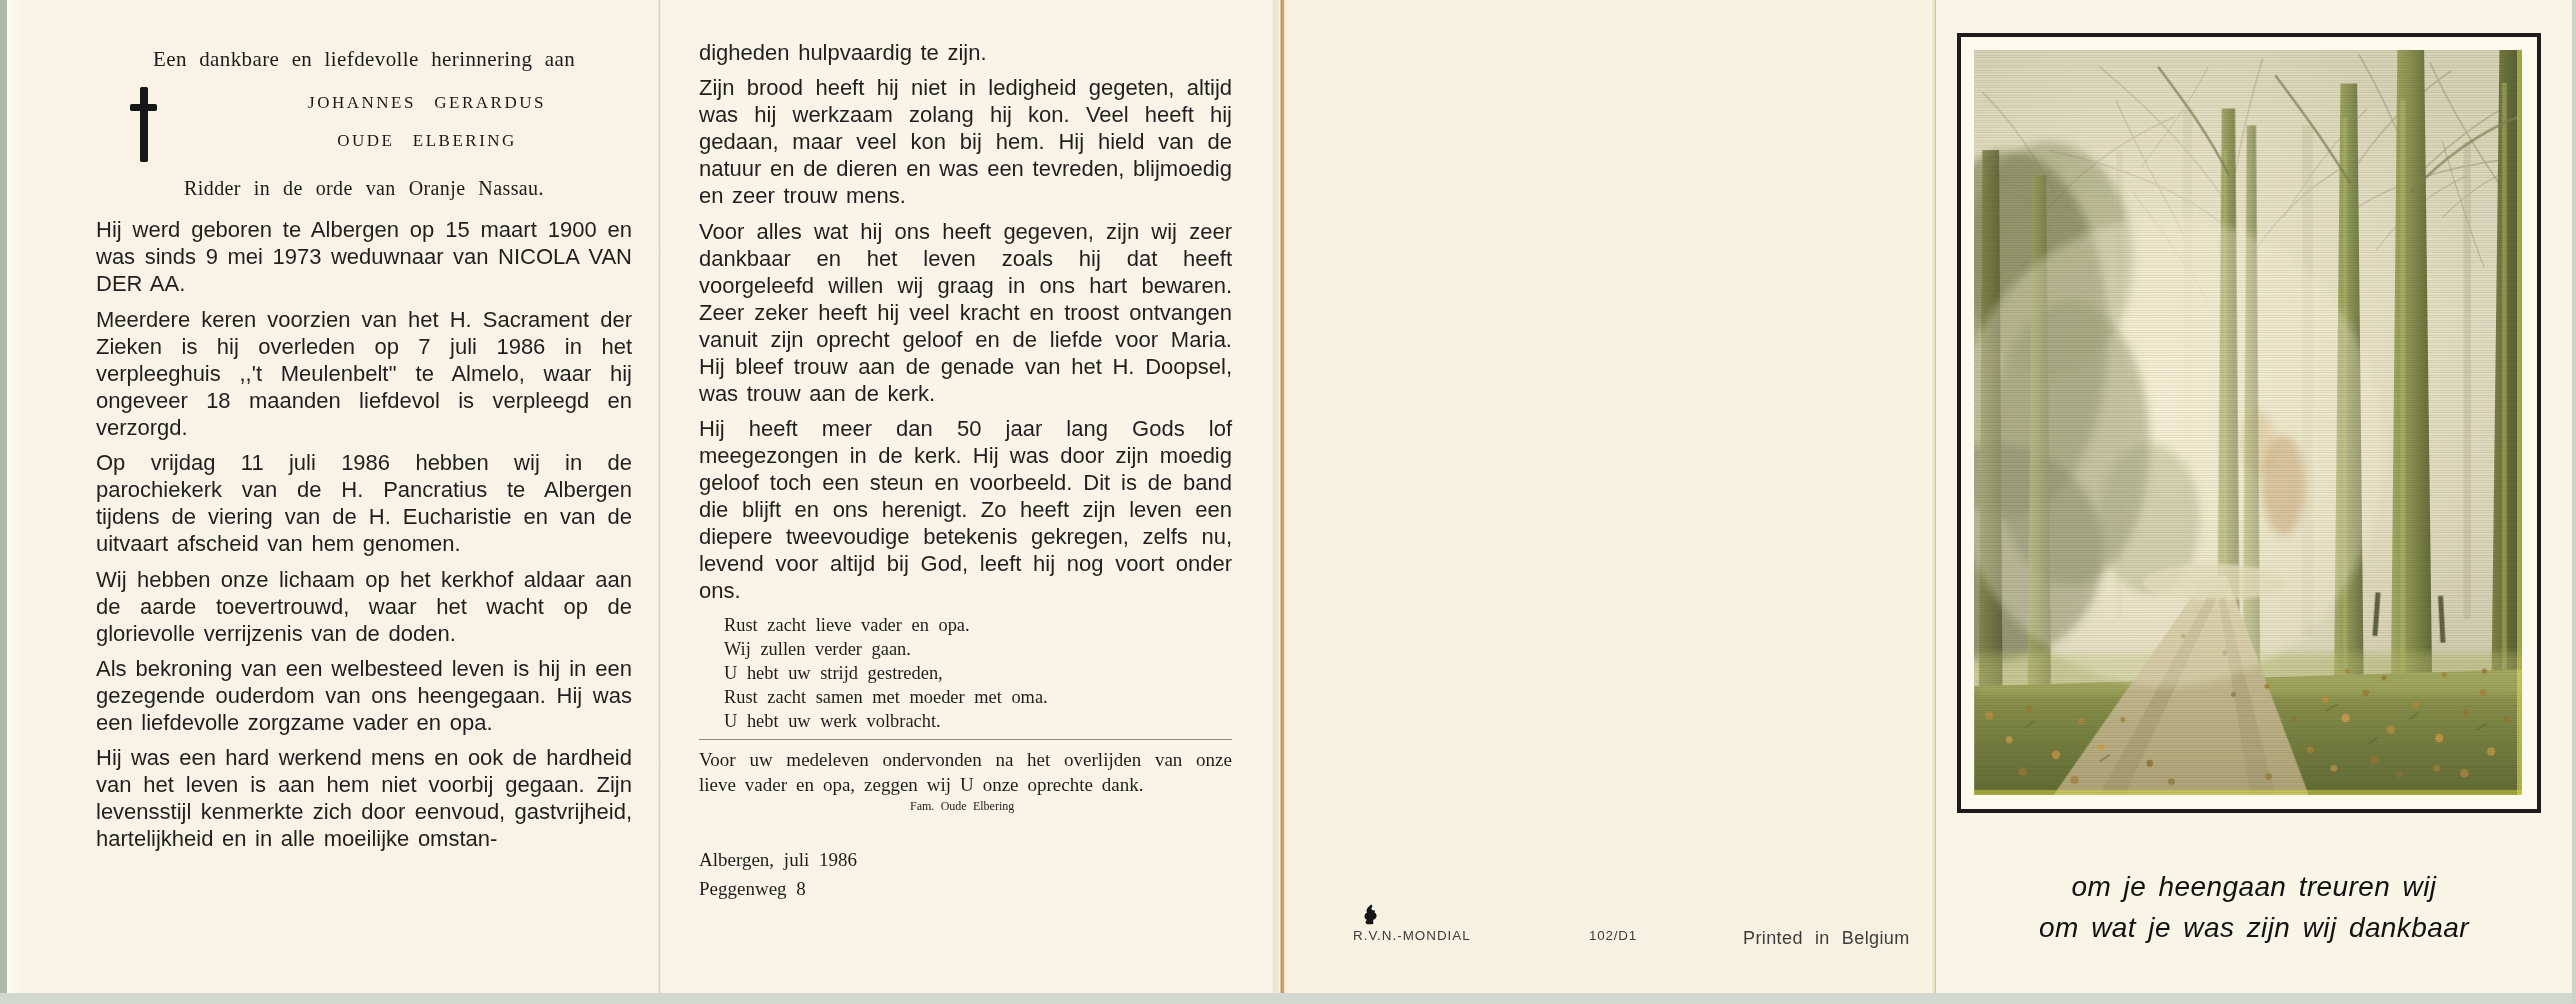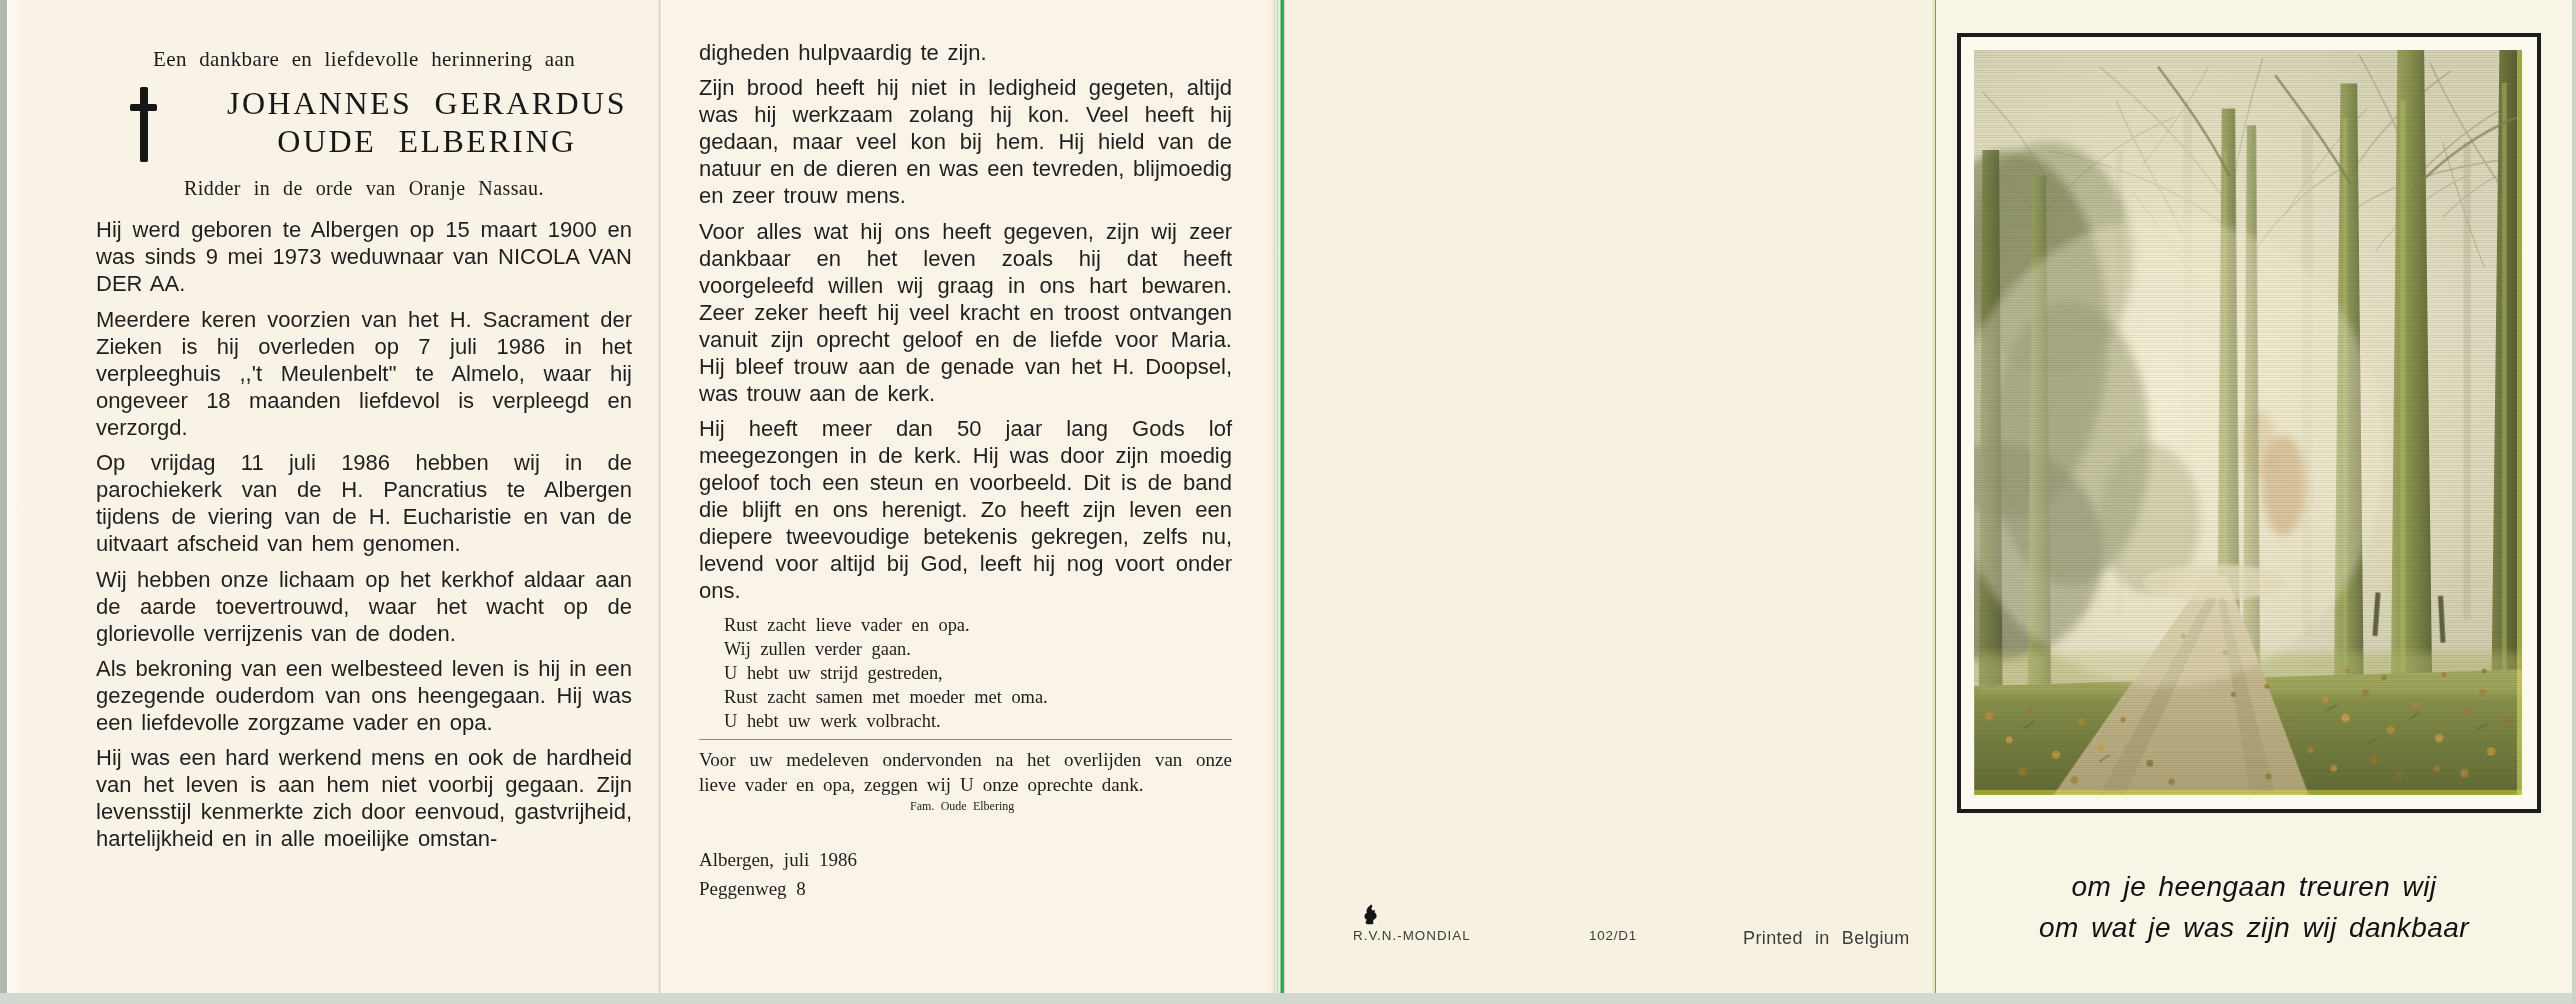--- a/index.html
+++ b/index.html
@@ -1,19 +1,19 @@
 <!DOCTYPE html>
 <html style="font-size:13.4px"><head>
 <meta charset="utf-8">
 <style>
   html,body{margin:0;padding:0;background:#ffffff;}
   .scan{
     position:relative;
     width:2576px;height:1005px;
-    background:#22c55e;
+    background:#fdba74;
     overflow:hidden;
     font-family:"Liberation Sans", sans-serif;
     color:#1e1e1e;
   }
   
   .panel-bg{position:absolute;top:0;height:993px;}
   .bg-left{left:6.7px;width:655px;background:#f8f3e6;}
   .bg-mid{left:661px;width:616px;background:#f9f4e7;}
   .bg-blank{left:1284px;width:651px;background:#f6f1e0;}
   .bg-photo{left:1936px;width:636px;background:#f8f4e6;}
@@ -31,21 +31,21 @@
 
   
   .left-panel{position:absolute;left:96px;top:0;width:536px;}
   .intro{margin-top:47px;text-align:center;font-family:"Liberation Serif",serif;
     font-size:21px;word-spacing:6.7px;letter-spacing:0.4px;color:#1b1b1b;}
   .header-row{position:relative;margin-top:11.7px;}
   .cross{position:absolute;left:33px;top:3.3px;width:28.5px;height:75px;}
   .cross .v{position:absolute;left:11px;top:0;width:7.5px;height:75px;background:#161616;border-radius:1.7px;}
   .cross .h{position:absolute;left:0.8px;top:16.7px;width:27px;height:7.5px;background:#161616;border-radius:1.7px;}
   .names{padding-left:126px;text-align:center;font-family:"Liberation Serif",serif;
-    font-size:32px;letter-spacing:2.5px;word-spacing:11.7px;line-height:38px;color:#181818;}
+    font-size:17px;letter-spacing:2.5px;word-spacing:11.7px;line-height:38px;color:#181818;}
   .honor{margin-top:17px;text-align:center;font-family:"Liberation Serif",serif;
     font-size:20px;word-spacing:7.5px;letter-spacing:0.4px;color:#1b1b1b;}
   .body-col p{margin:8.4px 0 0 0;font-size:22px;line-height:27px;text-align:justify;
     word-spacing:2.5px;color:#1f1f1f;}
   .left-panel .body-col{margin-top:16.7px;}
 
   
   .mid-panel{position:absolute;left:699px;top:39px;width:533px;}
   .poem{margin:8.4px 0 0 25px;font-family:"Liberation Serif",serif;
     font-size:18.4px;line-height:24px;word-spacing:5px;color:#1d1d1d;}

